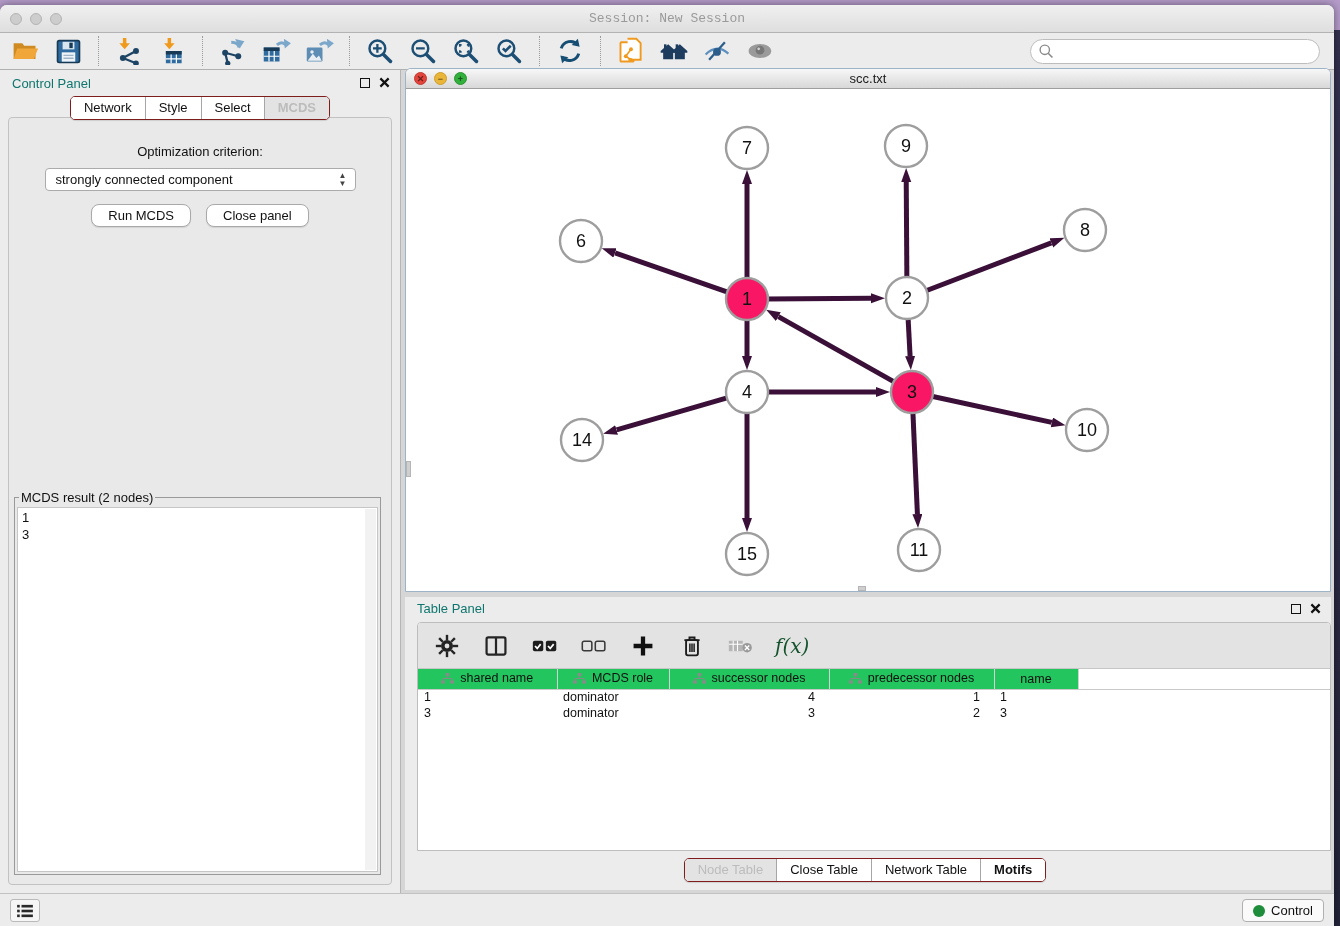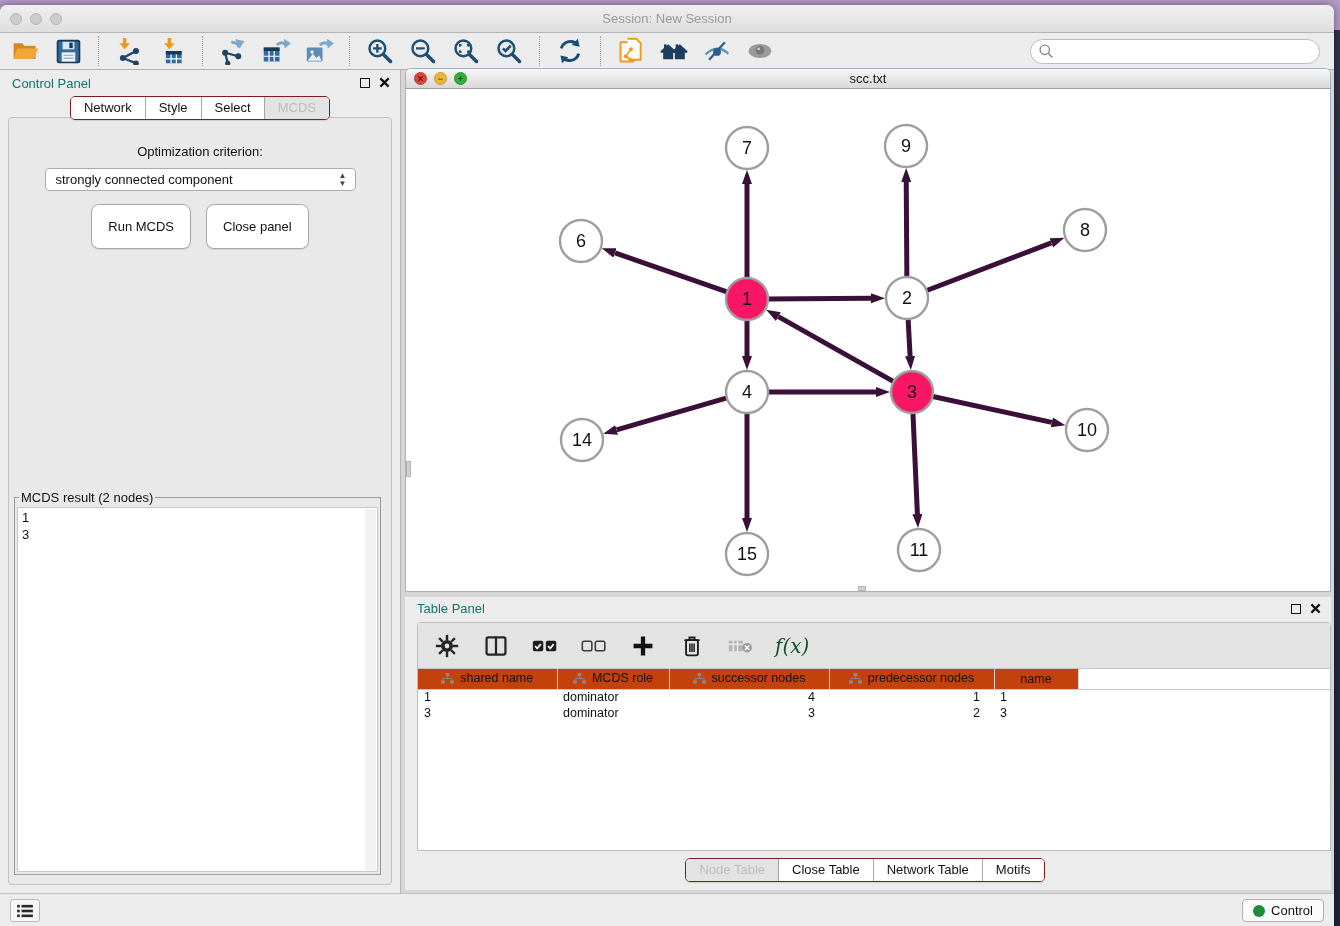--- a/index.html
+++ b/index.html
@@ -17,21 +17,21 @@
   
   .titlebar {
     position:absolute; top:0; left:0; right:0; height:28px;
     background:linear-gradient(180deg,#f0f0f0,#dedede);
     border-bottom:1px solid #b3b3b3; display:flex; align-items:center;
   }
   .traffic { display:flex; gap:8px; margin-left:10px; }
   .tl { width:12px; height:12px; border-radius:50%; background:#cdcdcd; border:1px solid #b4b4b4; }
   .titlebar .wtitle {
     position:absolute; left:0; right:0; text-align:center;
-    font-size:13px; color:#9a9a9a;
+    font-size:13px; color:#9a9a9a;font-family:Liberation Mono, monospace;
   }
   
   .toolbar {
     position:absolute; top:28px; left:0; right:0; height:37px;
     background:#ececec; border-bottom:1px solid #b0b0b0;
     display:flex; align-items:center; padding:0 10px; gap:13px;
   }
   .tbtn { width:30px; height:30px; display:flex; align-items:center; justify-content:center; flex:0 0 auto; }
   .tsep { border-left:1px dotted #9b9b9b; align-self:stretch; margin:3px 2px; }
   .spacer { flex:1; }
@@ -47,38 +47,38 @@
     background:#ececec; border-right:1px solid #b5b5b5;
   }
   .cp-head { position:absolute; top:0; left:0; right:0; height:26px; }
   .panel-title { position:absolute; left:12px; top:6px; font-size:13px; color:#0f766e; }
   .panel-icons { position:absolute; right:10px; top:7px; display:flex; gap:9px; align-items:center; }
   .float-box { width:10px; height:10px; border:1.6px solid #111; background:transparent; }
   .seg { display:inline-flex; border:1px solid #7f1d1d; border-radius:5px; overflow:hidden;
          background:#fff; box-shadow:0 1px 1px rgba(0,0,0,.12); }
   .seg .tab { padding:3px 13px 4px; font-size:13px; color:#111; background:#fff;
               border-right:1px solid #a6a6a6; white-space:nowrap; }
-  .seg .tab:last-child { border-right:none; }
+  .seg .tab:last-child { border-right:none;font-weight:bold; }
   .seg .tab.disabled { background:#e3e3e3; color:#bcbcbc; }
   .cp-tabs { position:absolute; top:26px; left:0; right:0; text-align:center; z-index:2; }
   .cp-content {
     position:absolute; top:47px; left:8px; right:8px; bottom:8px;
     background:#e9e9e9; border:1px solid #c2c2c2; border-radius:4px;
   }
   .opt-label { margin-top:26px; text-align:center; font-size:13px; color:#111; }
   .opt-select {
     position:relative; margin:9px auto 0; width:311px; height:23px;
     background:#fff; border:1px solid #ababab; border-radius:4px;
     font-size:13px; color:#111; display:flex; align-items:center; padding-left:10px;
   }
   .opt-select .stepper { position:absolute; right:8px; top:3px; font-size:8px; line-height:8px; color:#444; text-align:center; }
   .btn-row { margin-top:13px; display:flex; justify-content:center; gap:15px; }
   .pbtn {
     background:#fff; border:1px solid #a9a9a9; border-radius:8px;
-    font-size:13px; color:#111; padding:14px 16px; font-family:inherit;
+    font-size:13px; color:#111; padding:3px 16px; font-family:inherit;
     box-shadow:0 1px 1px rgba(0,0,0,.1);
   }
   fieldset.result {
     position:absolute; left:5px; right:10px; top:372px; bottom:9px;
     border:1px solid #9a9a9a; padding:2px;
   }
   fieldset.result legend { font-size:13px; color:#111; padding:0 2px; margin-left:2px; }
   .result-area {
     position:relative; width:100%; height:100%; background:#fff; border:1px solid #c6c6c6;
     font-size:13px; line-height:17px; color:#111; padding:1px 4px; white-space:pre;
@@ -108,21 +108,21 @@
   .v-handle { position:absolute; left:0px; top:392px; width:5px; height:16px; background:#cfcfcf; border:1px solid #b5b5b5; }
   
   .table-panel { position:absolute; left:4px; top:527px; width:926px; height:293px; background:#ececec; }
   .tp-box { position:absolute; top:25px; left:12px; right:0; bottom:39px;
             border:1px solid #bdbdbd; border-radius:4px 4px 0 0; background:#fff; overflow:hidden; }
   .tp-toolbar { height:46px; background:#e3e3e3; border-bottom:1px solid #c6c6c6;
                 display:flex; align-items:center; gap:19px; padding-left:14px; }
   .fx { font-family:"DejaVu Serif", serif; font-style:italic; font-size:20px; color:#14532d; }
   table.ntable { border-collapse:collapse; width:100%; table-layout:fixed; }
   table.ntable th {
-    height:20px; background:#c2410c; border-right:1px solid #d2d2d2; border-bottom:1px solid #c9c9c9;
+    height:20px; background:#22c55e; border-right:1px solid #d2d2d2; border-bottom:1px solid #c9c9c9;
     font-size:12.5px; font-weight:normal; color:#111; text-align:center; overflow:hidden; white-space:nowrap;
   }
   table.ntable th .hwrap { display:inline-flex; align-items:center; gap:6px; }
   table.ntable th.filler { background:#fff; border-right:none; }
   table.ntable td { height:16px; font-size:12.5px; color:#111; padding:0 6px; white-space:nowrap; overflow:hidden; }
   td.al { text-align:left; } td.ar { text-align:right; padding-right:14px !important; }
   .tp-tabs { position:absolute; bottom:8px; left:0; right:6px; text-align:center; }
   
   .statusbar {
     position:absolute; bottom:0; left:0; right:0; height:33px;

